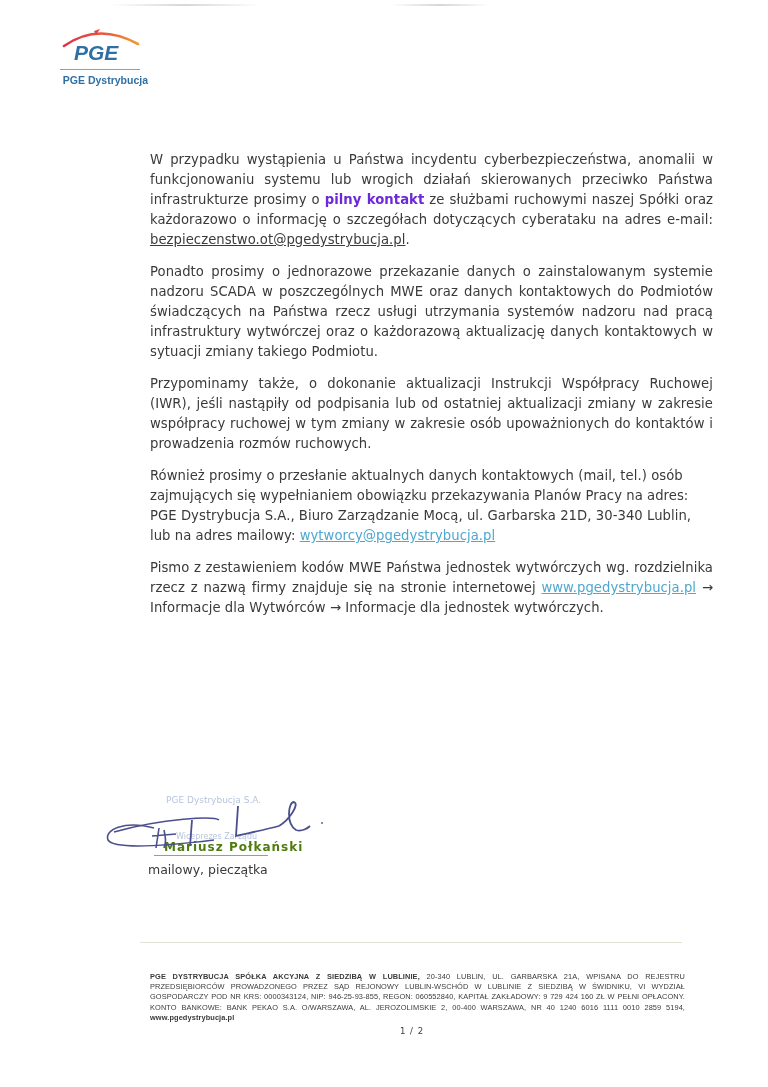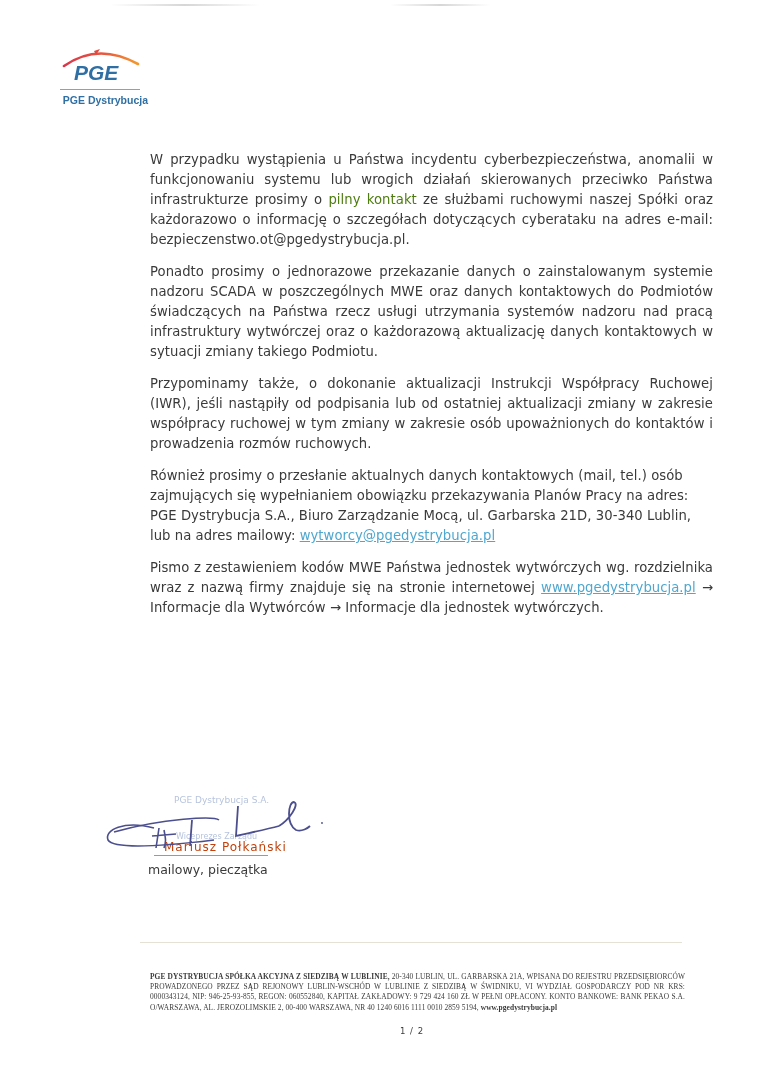--- a/index.html
+++ b/index.html
@@ -1,33 +1,33 @@
 <!DOCTYPE html>
 <html><head>
   <meta charset="utf-8">
   <style>
     html, body { margin: 0; padding: 0; background: #ffffff; }
     body { width: 768px; height: 1087px; position: relative; overflow: hidden; font-family: "DejaVu Sans", sans-serif; color: #3a3a3a; }
     .top-rule { position: absolute; top: 4px; height: 2px; background: linear-gradient(to right, rgba(200,200,200,0), #d6d6d6, rgba(200,200,200,0)); }
-    .logo { position: absolute; left: 52px; top: 46px; width: 96px; height: 62px; }
+    .logo { position: absolute; left: 52px; top: 26px; width: 96px; height: 62px; }
     .logo svg { position: absolute; left: 6px; top: 0; }
     .logo-sub { position: absolute; left: 0; top: 48px; width: 96px; text-align: right; font-family: "Liberation Sans", sans-serif; font-weight: bold; font-size: 10.5px; color: #2f6fa3; }
     .logo-rule { position: absolute; left: 8px; top: 43px; width: 80px; height: 1px; background: #7aa6c8; }
     .content { position: absolute; left: 150px; top: 150px; width: 563px; font-size: 13.2px; line-height: 20px; letter-spacing: 0.05px; }
     .content p { margin: 0 0 12px 0; text-align: justify; }
-    .bold { font-weight: normal; color: #4d7c0f; }
-    .u-dark { color: #3a3a3a; }
+    .bold { font-weight: bold; color: #6d28d9; }
+    .u-dark { text-decoration: underline; color: #3a3a3a; }
     .link { text-decoration: underline; color: #4fa7cf; }
     .sig { position: absolute; left: 104px; top: 790px; width: 230px; height: 70px; }
     .stamp-line { position: absolute; font-family: "DejaVu Sans", sans-serif; color: #b7c4de; font-size: 9px; }
-    .stamp-name { font-size: 12px; letter-spacing: 1px; color: #c2410c; }
+    .stamp-name { font-size: 12px; letter-spacing: 1px; color: #4d7c0f; font-weight: bold; }
     .sig-rule { position: absolute; left: 50px; top: 65px; width: 114px; height: 1px; background: #9a9a9a; }
     .sig-caption { position: absolute; left: 148px; top: 862px; font-size: 12.5px; color: #3a3a3a; }
     .footer-rule { position: absolute; left: 140px; top: 942px; width: 542px; height: 1px; background: #e4e2d4; }
-    .footer { position: absolute; left: 150px; top: 972px; width: 535px; font-family: Liberation Serif, serif; font-size: 7.4px; line-height: 10.2px; color: #3a3a3a; text-align: justify; letter-spacing: 0.1px; }
+    .footer { position: absolute; left: 150px; top: 972px; width: 535px; font-family: Liberation Sans, sans-serif; font-size: 7.4px; line-height: 10.2px; color: #3a3a3a; text-align: justify; letter-spacing: 0.1px; }
     .footer .fb { font-weight: bold; }
     .page-num { position: absolute; left: 400px; top: 1026px; font-size: 8.5px; color: #3a3a3a; letter-spacing: 1px; }
   </style>
 </head>
 <body>
 
 <div class="top-rule" style="left:110px; width:150px;"></div>
 <div class="top-rule" style="left:390px; width:100px;"></div>
 
 <div class="logo">
@@ -50,26 +50,26 @@
 <div class="content">
   <p>
     <span>W przypadku wystąpienia u Państwa incydentu cyberbezpieczeństwa, anomalii w funkcjonowaniu systemu lub wrogich działań skierowanych przeciwko Państwa infrastrukturze prosimy o </span><span class="bold">pilny kontakt</span><span> ze służbami ruchowymi naszej Spółki oraz każdorazowo o informację o szczegółach dotyczących cyberataku na adres e-mail: </span><span class="u-dark">bezpieczenstwo.ot@pgedystrybucja.pl</span><span>.</span>
   </p>
   <p>Ponadto prosimy o jednorazowe przekazanie danych o zainstalowanym systemie nadzoru SCADA w poszczególnych MWE oraz danych kontaktowych do Podmiotów świadczących na Państwa rzecz usługi utrzymania systemów nadzoru nad pracą infrastruktury wytwórczej oraz o każdorazową aktualizację danych kontaktowych w sytuacji zmiany takiego Podmiotu.</p>
   <p>Przypominamy także, o dokonanie aktualizacji Instrukcji Współpracy Ruchowej (IWR), jeśli nastąpiły od podpisania lub od ostatniej aktualizacji zmiany w zakresie współpracy ruchowej w tym zmiany w zakresie osób upoważnionych do kontaktów i prowadzenia rozmów ruchowych.</p>
   <p style="text-align:left;">
     <span>Również prosimy o przesłanie aktualnych danych kontaktowych (mail, tel.) osób zajmujących się wypełnianiem obowiązku przekazywania Planów Pracy na adres: PGE Dystrybucja S.A., Biuro Zarządzanie Mocą, ul. Garbarska 21D, 30-340 Lublin, lub na adres mailowy: </span><span class="link">wytworcy@pgedystrybucja.pl</span>
   </p>
   <p>
-    <span>Pismo z zestawieniem kodów MWE Państwa jednostek wytwórczych wg. rozdzielnika wraz z nazwą firmy znajduje się na stronie internetowej </span><span class="link">www.pgedystrybucja.pl</span><span> → Informacje dla Wytwórców → Informacje dla jednostek wytwórczych.</span>
+    <span>Pismo z zestawieniem kodów MWE Państwa jednostek wytwórczych wg. rozdzielnika rzecz z nazwą firmy znajduje się na stronie internetowej </span><span class="link">www.pgedystrybucja.pl</span><span> → Informacje dla Wytwórców → Informacje dla jednostek wytwórczych.</span>
   </p>
 </div>
 
 <div class="sig">
-  <div class="stamp-line" style="left:70px; top:5px;">PGE Dystrybucja S.A.</div>
+  <div class="stamp-line" style="left:62px; top:5px;">PGE Dystrybucja S.A.</div>
   <div class="stamp-line" style="left:72px; top:42px; font-size:8px;">Wiceprezes Zarządu</div>
   <div class="stamp-line stamp-name" style="left:60px; top:50px;">Mariusz Połkański</div>
   <svg width="230" height="70" viewBox="0 0 230 70" style="position:absolute; left:0; top:0;">
     <path d="M50 38 C20 30 0 40 4 50 C10 60 60 56 110 50" stroke="#4c4f8e" stroke-width="1.6" fill="none"></path>
     <path d="M10 42 C60 28 110 26 115 30" stroke="#4c4f8e" stroke-width="1.6" fill="none"></path>
     <path d="M55 38 L52 58 M60 40 C62 50 62 52 60 58 M48 46 L72 44" stroke="#4c4f8e" stroke-width="1.6" fill="none"></path>
     <path d="M88 30 L86 56" stroke="#4c4f8e" stroke-width="1.8" fill="none"></path>
     <path d="M134 16 L132 46 C140 44 160 40 175 36" stroke="#4c4f8e" stroke-width="1.8" fill="none"></path>
     <path d="M175 36 C185 30 196 14 190 12 C184 12 182 34 192 40 C198 42 204 38 206 36" stroke="#4c4f8e" stroke-width="1.8" fill="none"></path>
     <circle cx="218" cy="33" r="0.9" fill="#4c4f8e"></circle>

